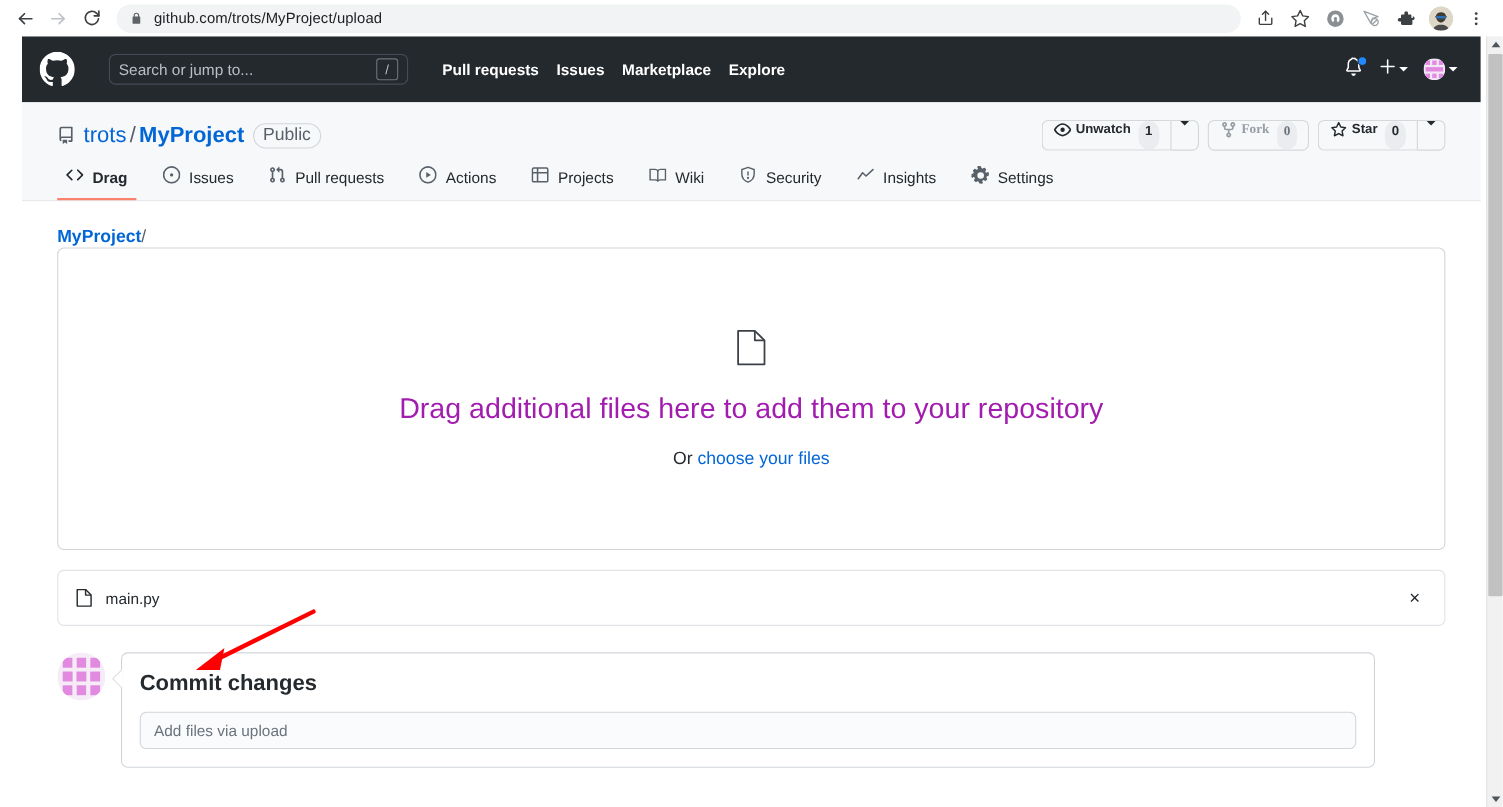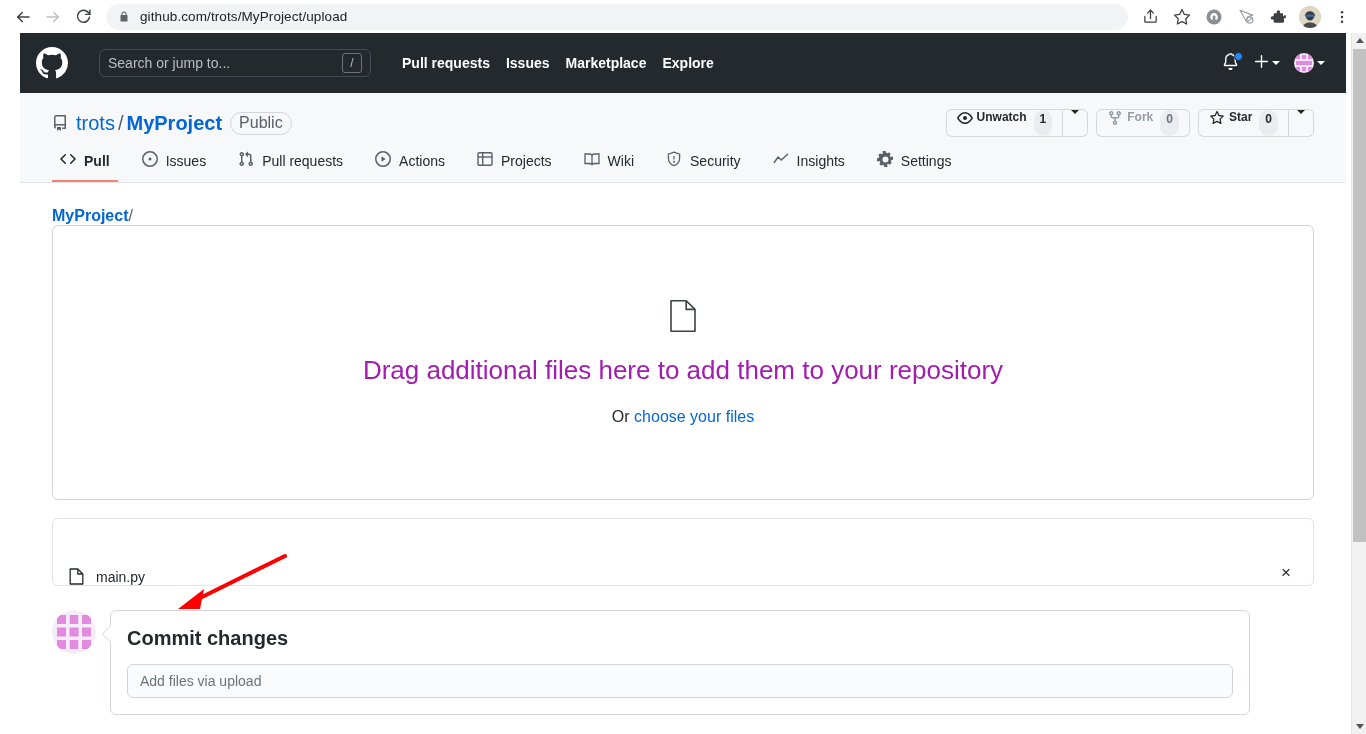--- a/index.html
+++ b/index.html
@@ -156,21 +156,21 @@
   .gh-btn {
     background: #f6f8fa;
     border: 1px solid rgba(27,31,35,0.15);
     border-radius: 6px;
     height: 28px;
     display: flex; gap: 4px;
     padding: 0 10px;
     font-size: 12px; font-weight: bold; color: #24292e;
     white-space: nowrap;
   }
-  .gh-btn.disabled { color: #959da5; }
+  .gh-btn.disabled { color: #959da5; font-family: Liberation Serif, serif; }
   .gh-btn svg { flex: 0 0 auto; }
   .count-badge {
     background: #eaecef;
     border-radius: 2em;
     font-size: 12px; font-weight: bold; color: #24292e;
     padding: 0 6px; line-height: 18px;
     margin-left: 3px;
   }
   .gh-btn.disabled .count-badge { color: #6a737d; }
   .btn-split-left {
@@ -232,22 +232,22 @@
     font-size: 26px; color: #a21caf;
     margin-bottom: 22px; text-align: center;
   }
   #dropzone-sub { font-size: 16px; color: #24292e; }
   #dropzone-sub a { color: #0366d6; text-decoration: none; }
 
   #file-row {
     margin-top: 18px;
     border: 1px solid #e1e4e8;
     border-radius: 6px;
-    height: 68px;
-    display: flex; align-items: flex-end;
+    height: 51px;
+    display: flex; align-items: center;
     padding: 0 16px;
     background: #ffffff;
   }
   #file-row-icon { margin-right: 12px; display:flex; color:#24292e; }
   #file-row-name { font-size: 14px; color: #24292e; }
   #file-remove {
     margin-left: auto;
     font-size: 17px; color: #24292e;
     line-height: 1; padding: 4px 6px;
   }
@@ -548,21 +548,21 @@
         </div>
       </div>
 
       <div id="repo-tabs">
         <div class="repo-tab active">
           <span>
             <svg width="16" height="16" viewBox="0 0 16 16" fill="currentColor">
               <path d="M4.72 3.22a.75.75 0 0 1 1.06 1.06L2.06 8l3.72 3.72a.75.75 0 1 1-1.06 1.06L.47 8.53a.75.75 0 0 1 0-1.06zm6.56 0a.75.75 0 1 0-1.06 1.06L13.94 8l-3.72 3.72a.75.75 0 1 0 1.06 1.06l4.25-4.25a.75.75 0 0 0 0-1.06z"></path>
             </svg>
           </span>
-          <span>Pull</span>
+          <span>Drag</span>
         </div>
         <div class="repo-tab">
           <span>
             <svg width="16" height="16" viewBox="0 0 16 16" fill="currentColor">
               <path d="M8 9.5a1.5 1.5 0 1 0 0-3 1.5 1.5 0 0 0 0 3z"></path>
               <path d="M8 0a8 8 0 1 1 0 16A8 8 0 0 1 8 0zM1.5 8a6.5 6.5 0 1 0 13 0 6.5 6.5 0 0 0-13 0z"></path>
             </svg>
           </span>
           <span>Issues</span>
         </div>

